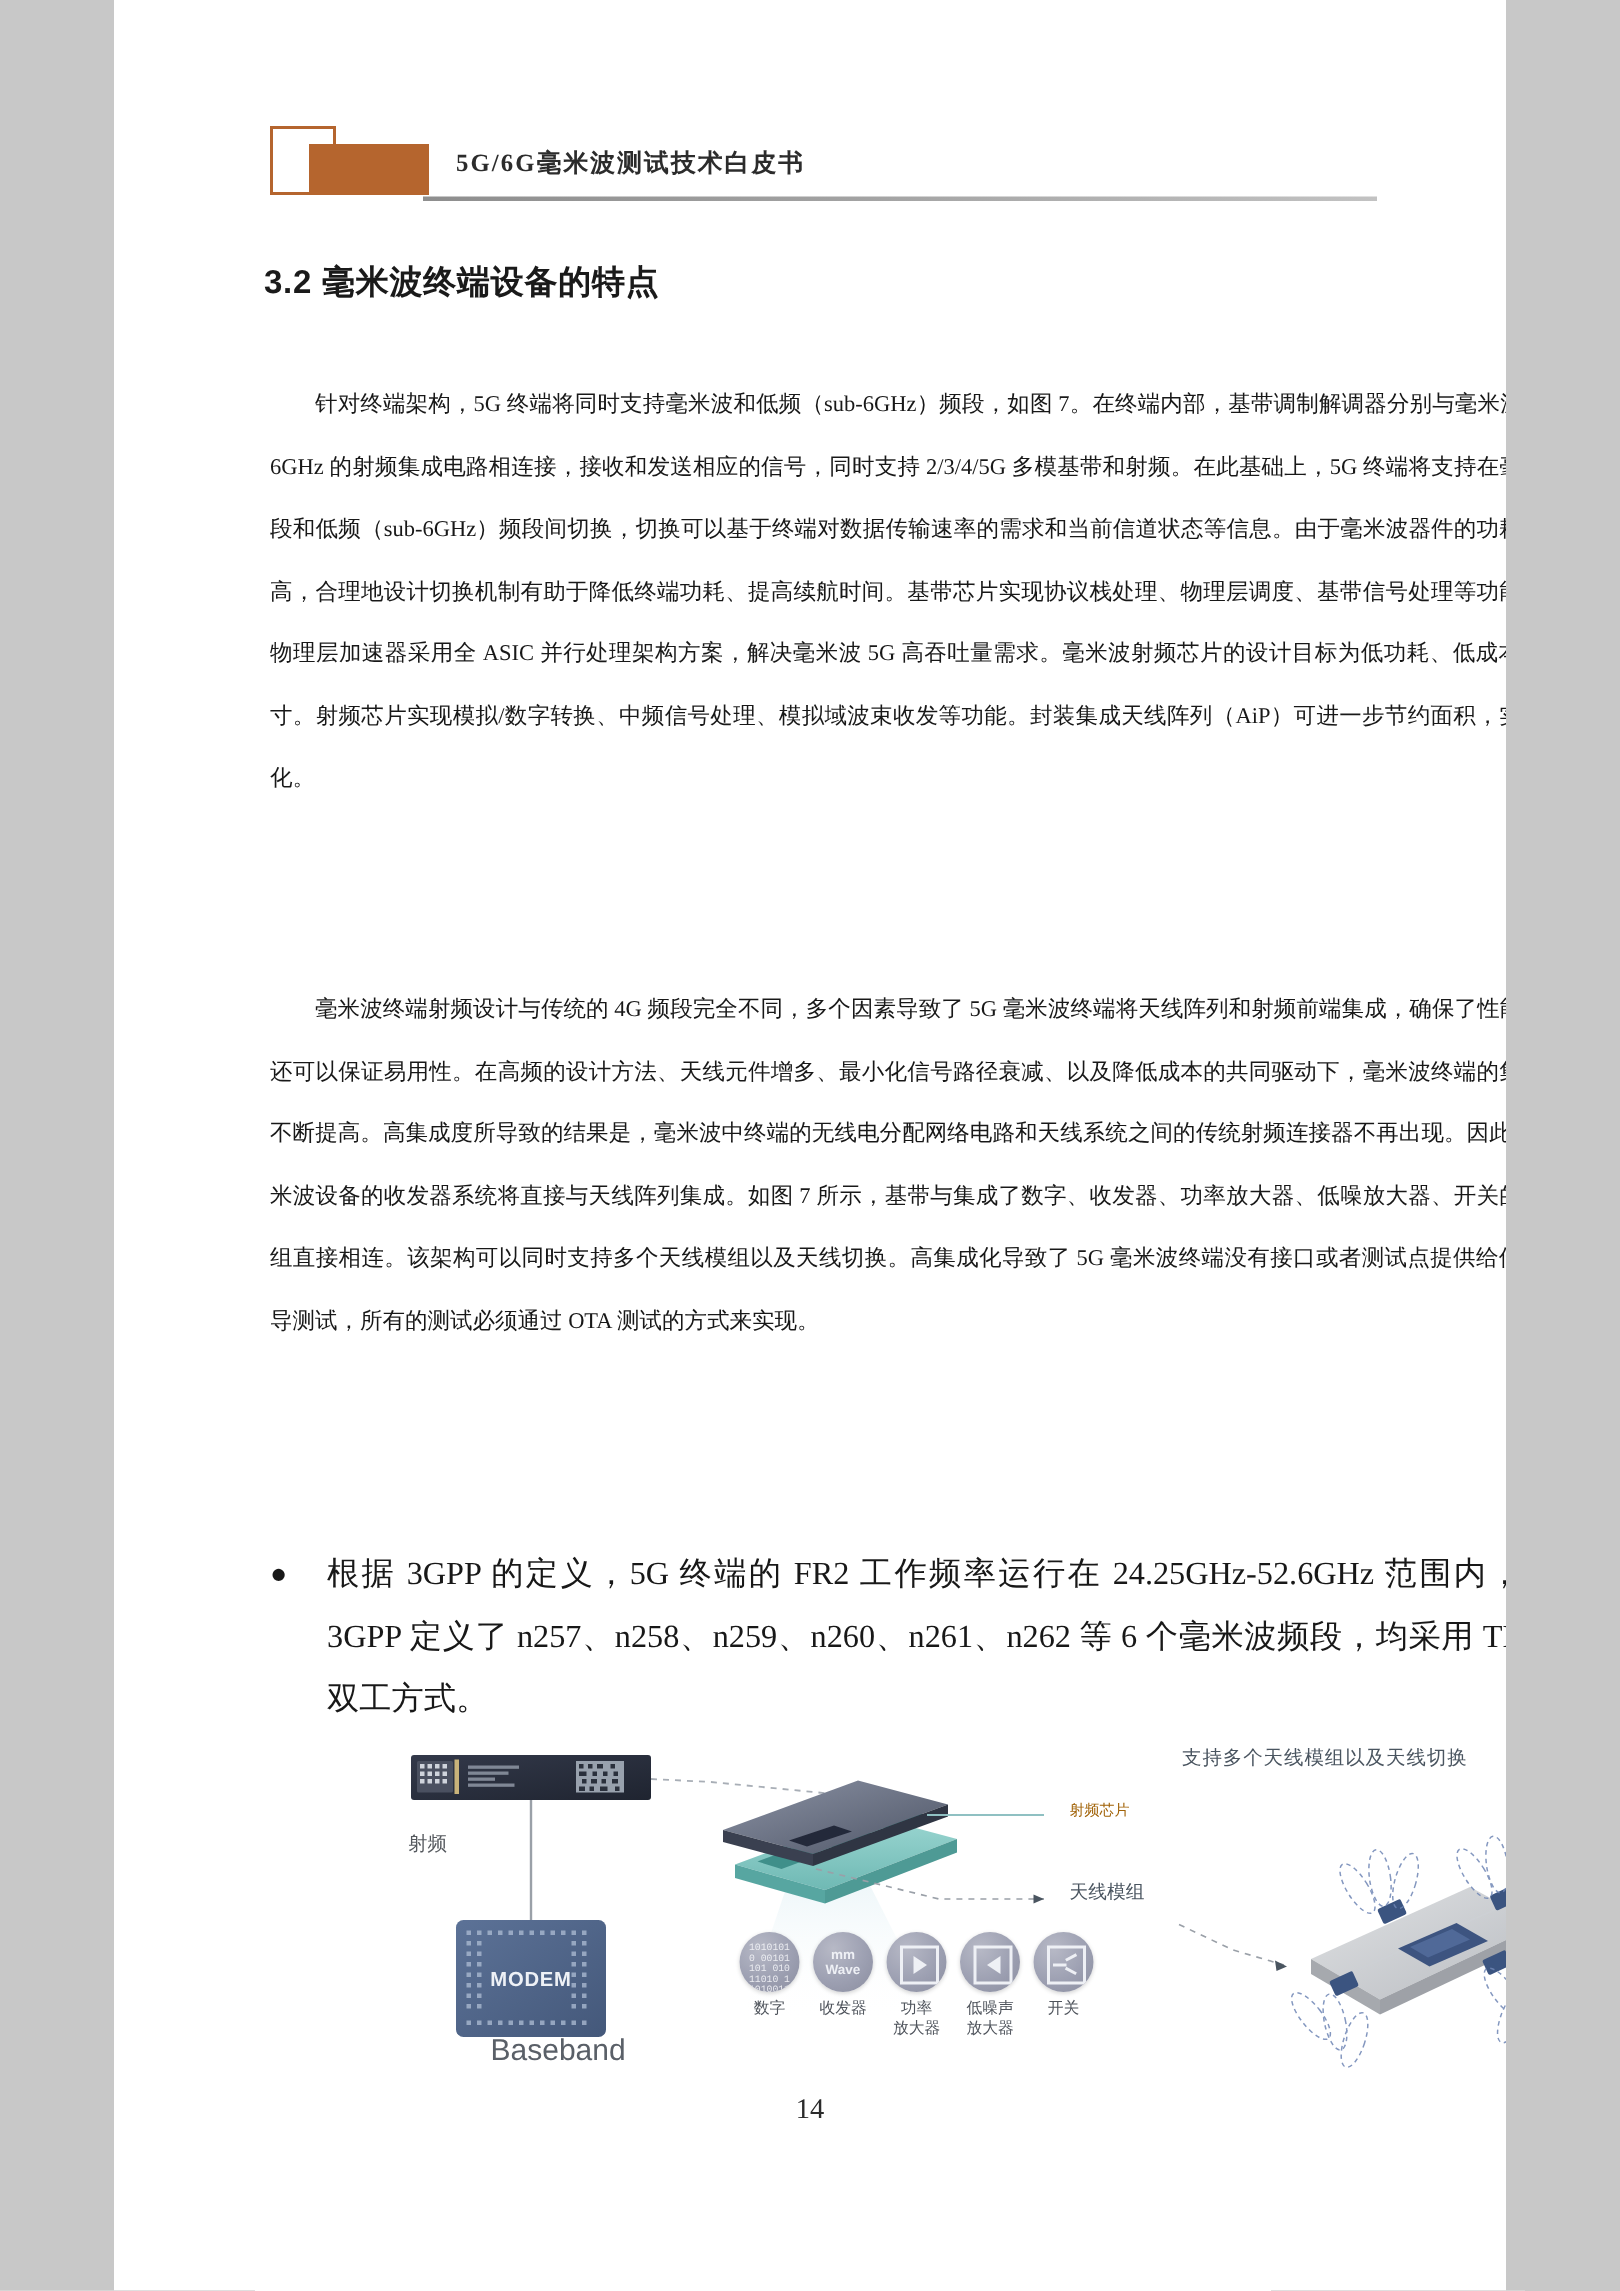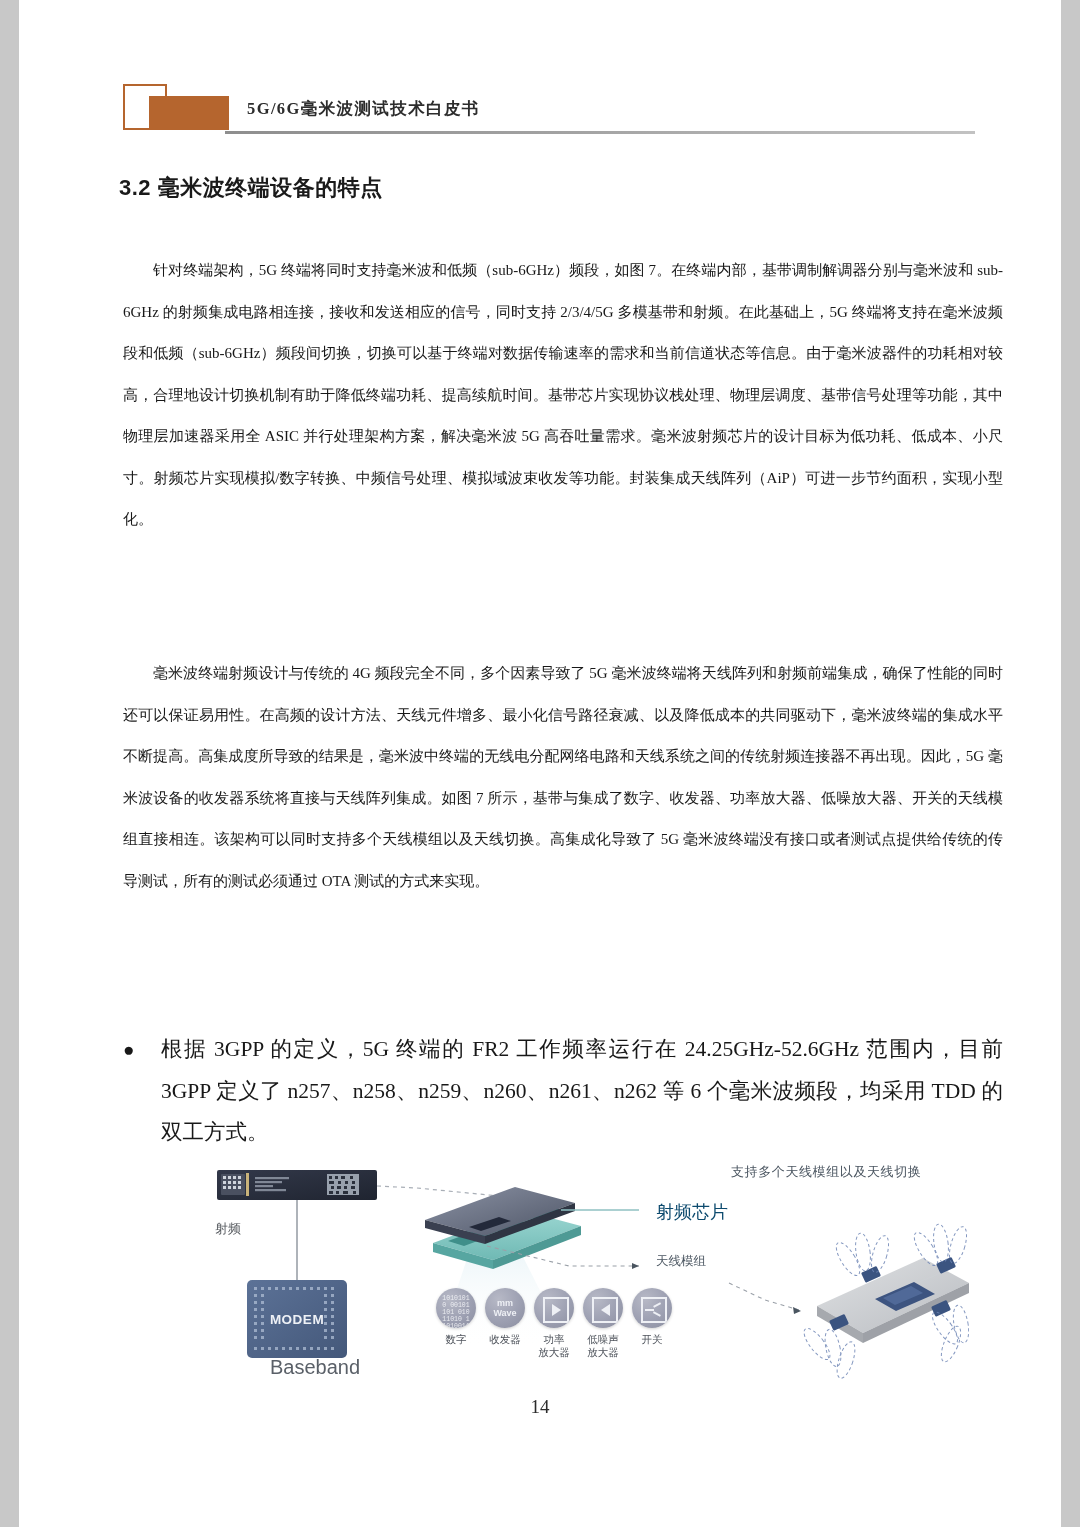--- a/index.html
+++ b/index.html
@@ -2,21 +2,21 @@
 <html><head>
 <meta charset="utf-8">
 <style>
   html, body {
     margin: 0;
     padding: 0;
     background: #c8c8c8;
   }
   .page {
     position: relative;
-    width: 1042px;
+    width: 928px;
     height: 1527px;
     background: #ffffff;
     margin: 0 auto;
     overflow: hidden;
     font-family: "Liberation Serif", "DejaVu Serif", serif;
     color: #1b1b1b;
   }
 
   
   .header {
@@ -134,21 +134,21 @@
   .fig-svg { display: block; width: 800px; height: 235px; }
 
   .fig-label {
     position: absolute;
     font-family: "Liberation Sans", "DejaVu Sans", sans-serif;
     color: #55595e;
     white-space: nowrap;
   }
   .lbl-rf      { left: 46px;  top: 72px;  font-size: 13px; }
   .lbl-baseband{ left: 101px; top: 208px; font-size: 20px; color:#5a6068; }
-  .lbl-rfchip  { left: 487px; top: 52px;  font-size: 18px; color:#0c4a6e; }
+  .lbl-rfchip  { left: 487px; top: 52px;  font-size: 10px; color:#a16207; }
   .lbl-antmod  { left: 487px; top: 105px; font-size: 12.5px; color:#4a5560; }
   .lbl-support { left: 562px; top: 15px;  font-size: 13px; color:#4a5560; letter-spacing:.6px; }
 
   .icon-row {
     position: absolute;
     left: 265px;
     top: 140px;
     width: 240px;
     display: flex;
     justify-content: space-between;

